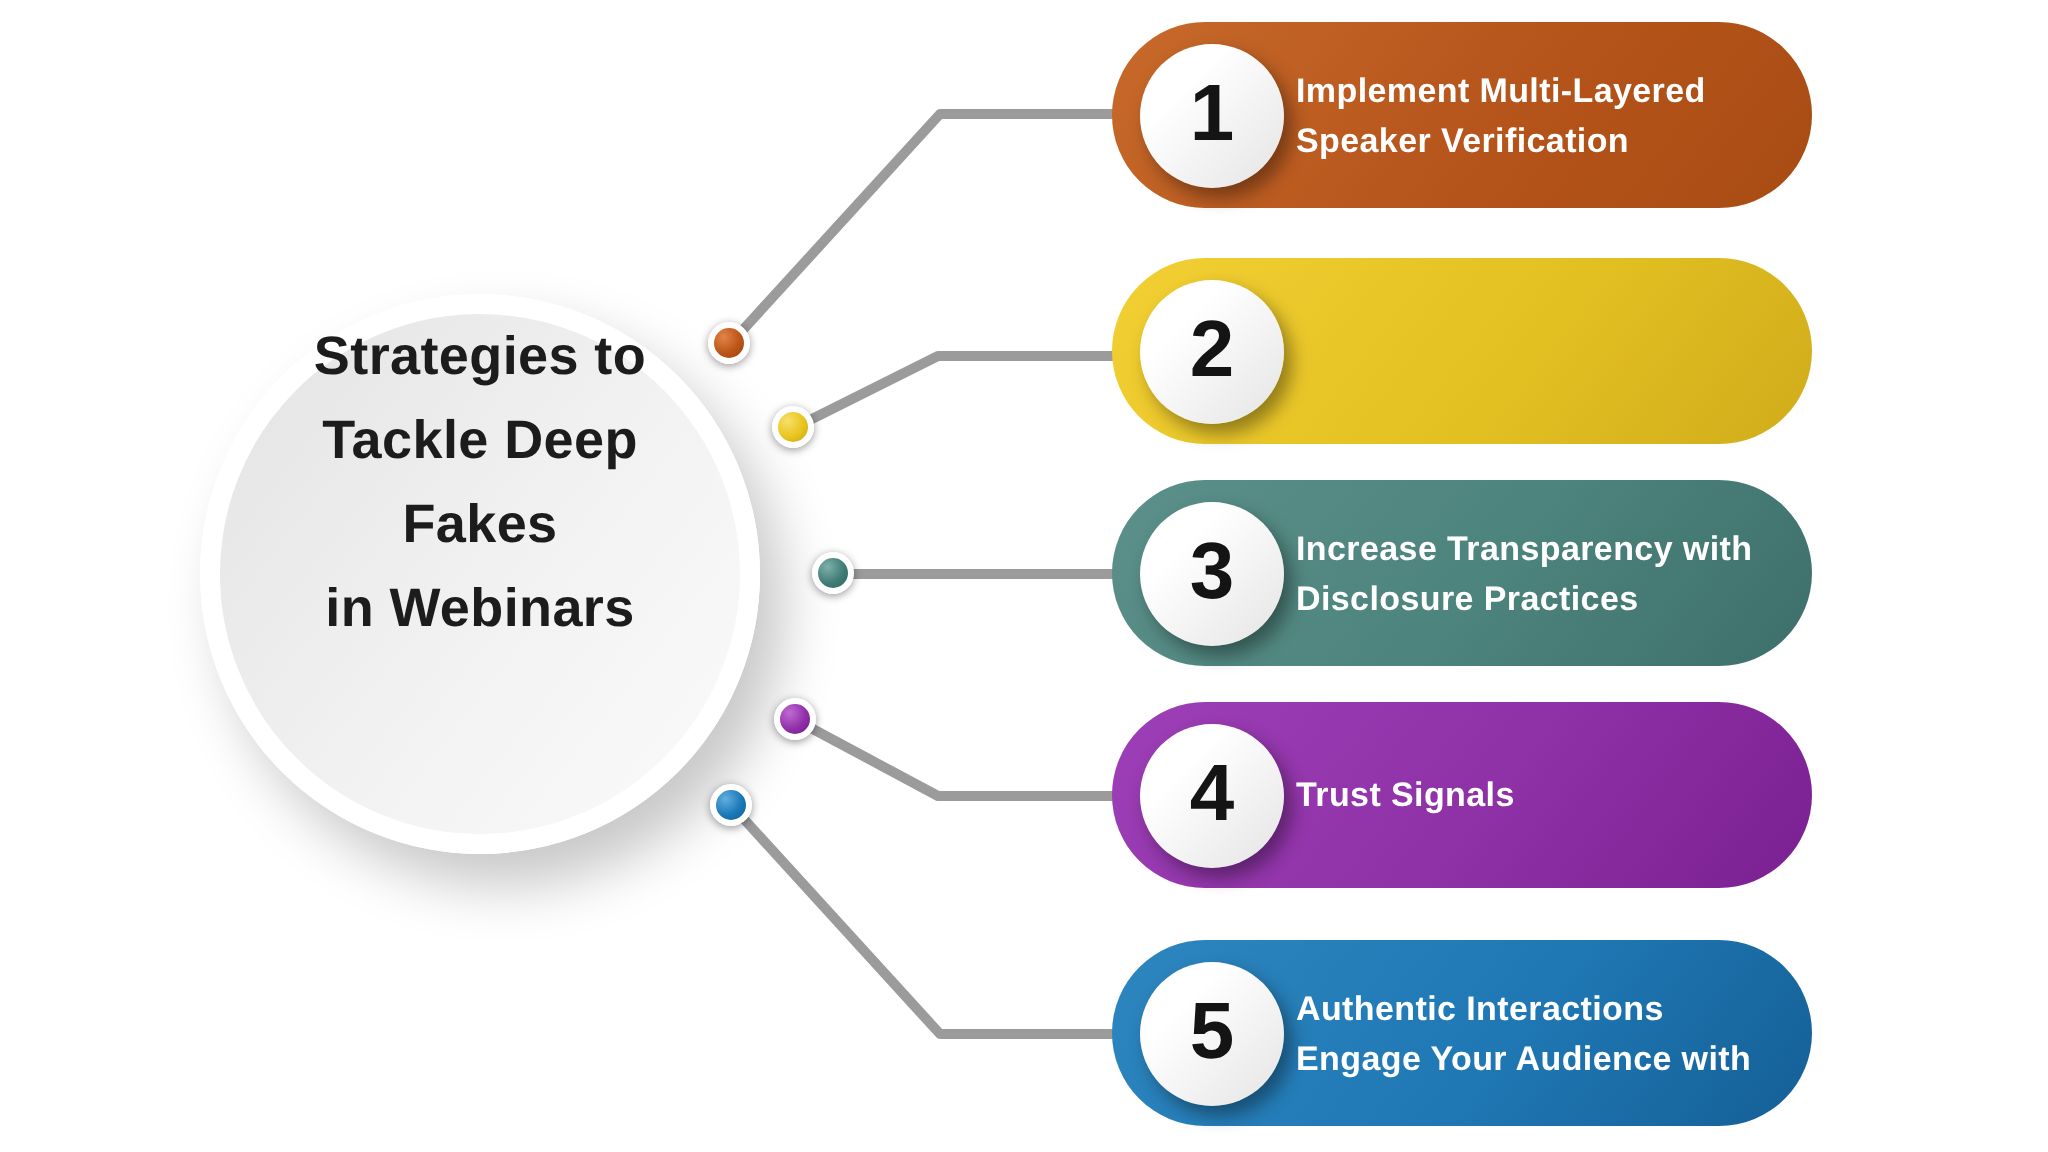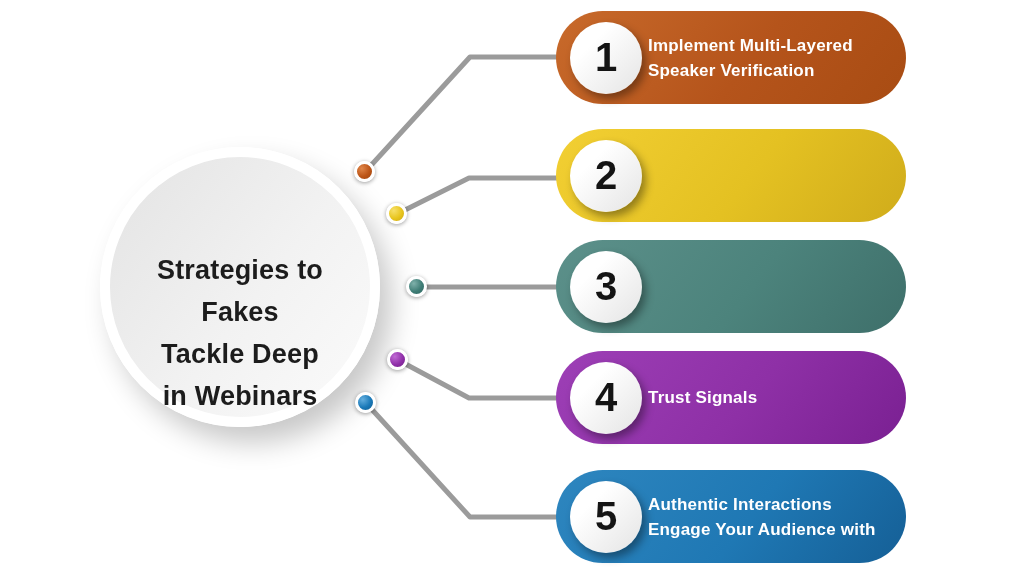--- a/index.html
+++ b/index.html
@@ -27,21 +27,21 @@
   .center-circle{
     position:absolute;
     left:100px; top:147px;
     width:260px; height:260px;
     border-radius:50%;
     border:10px solid #ffffff;
     background:linear-gradient(128deg,#e3e3e3 0%,#f2f2f2 55%,#fbfbfb 100%);
     box-shadow:12px 16px 28px rgba(0,0,0,0.22);
     z-index:2;
     display:flex;
-    align-items:flex-end;
+    align-items:flex-start;
     justify-content:center;
     text-align:center;
   }
   .center-title{
     font-size:27px;
     font-weight:700;
     color:#1c1c1c;
     line-height:42px;
     letter-spacing:0.2px;
   }
@@ -113,22 +113,22 @@
     <polyline points="365,172 470,57 600,57" stroke="#9b9b9b"></polyline>
     <polyline points="397,214 469,178 600,178" stroke="#9b9b9b"></polyline>
     <polyline points="417,287 600,287" stroke="#9b9b9b"></polyline>
     <polyline points="398,360 469,398 600,398" stroke="#9b9b9b"></polyline>
     <polyline points="366,403 470,517 600,517" stroke="#9b9b9b"></polyline>
   </svg>
 
   <div class="center-circle">
     <div class="center-title">
       <span>Strategies to</span>
+      <span>Tackle Deep</span>
       <span>Fakes</span>
-      <span>Tackle Deep</span>
       <span>in Webinars</span>
     </div>
   </div>
 
   <div class="dot dot-1" style="background: radial-gradient(circle at 32% 30%, rgb(224, 133, 72) 0%, rgb(188, 85, 23) 55%, rgb(156, 68, 15) 100%);"></div>
   <div class="dot dot-2" style="background: radial-gradient(circle at 32% 30%, rgb(247, 224, 106) 0%, rgb(232, 197, 29) 55%, rgb(202, 166, 19) 100%);"></div>
   <div class="dot dot-3" style="background: radial-gradient(circle at 32% 30%, rgb(127, 176, 170) 0%, rgb(63, 125, 118) 55%, rgb(47, 101, 96) 100%);"></div>
   <div class="dot dot-4" style="background: radial-gradient(circle at 32% 30%, rgb(192, 106, 212) 0%, rgb(144, 48, 169) 55%, rgb(111, 27, 133) 100%);"></div>
   <div class="dot dot-5" style="background: radial-gradient(circle at 32% 30%, rgb(99, 174, 222) 0%, rgb(26, 121, 184) 55%, rgb(17, 92, 143) 100%);"></div>
 
@@ -145,20 +145,24 @@
   <div class="pill pill-2" style="background: linear-gradient(128deg, rgb(242, 207, 51) 0%, rgb(228, 193, 34) 55%, rgb(208, 172, 27) 100%);">
     <div class="num-circle">
       <span class="num">2</span>
     </div>
   </div>
 
   <div class="pill pill-3" style="background: linear-gradient(128deg, rgb(92, 144, 138) 0%, rgb(76, 131, 124) 55%, rgb(62, 111, 106) 100%);">
     <div class="num-circle">
       <span class="num">3</span>
     </div>
+    <div class="pill-label">
+      <span>Increase Transparency with</span>
+      <span>Disclosure Practices</span>
+    </div>
   </div>
 
   <div class="pill pill-4" style="background: linear-gradient(128deg, rgb(157, 63, 182) 0%, rgb(142, 48, 166) 55%, rgb(122, 32, 146) 100%);">
     <div class="num-circle">
       <span class="num">4</span>
     </div>
     <div class="pill-label">
       <span>Trust Signals</span>
     </div>
   </div>

